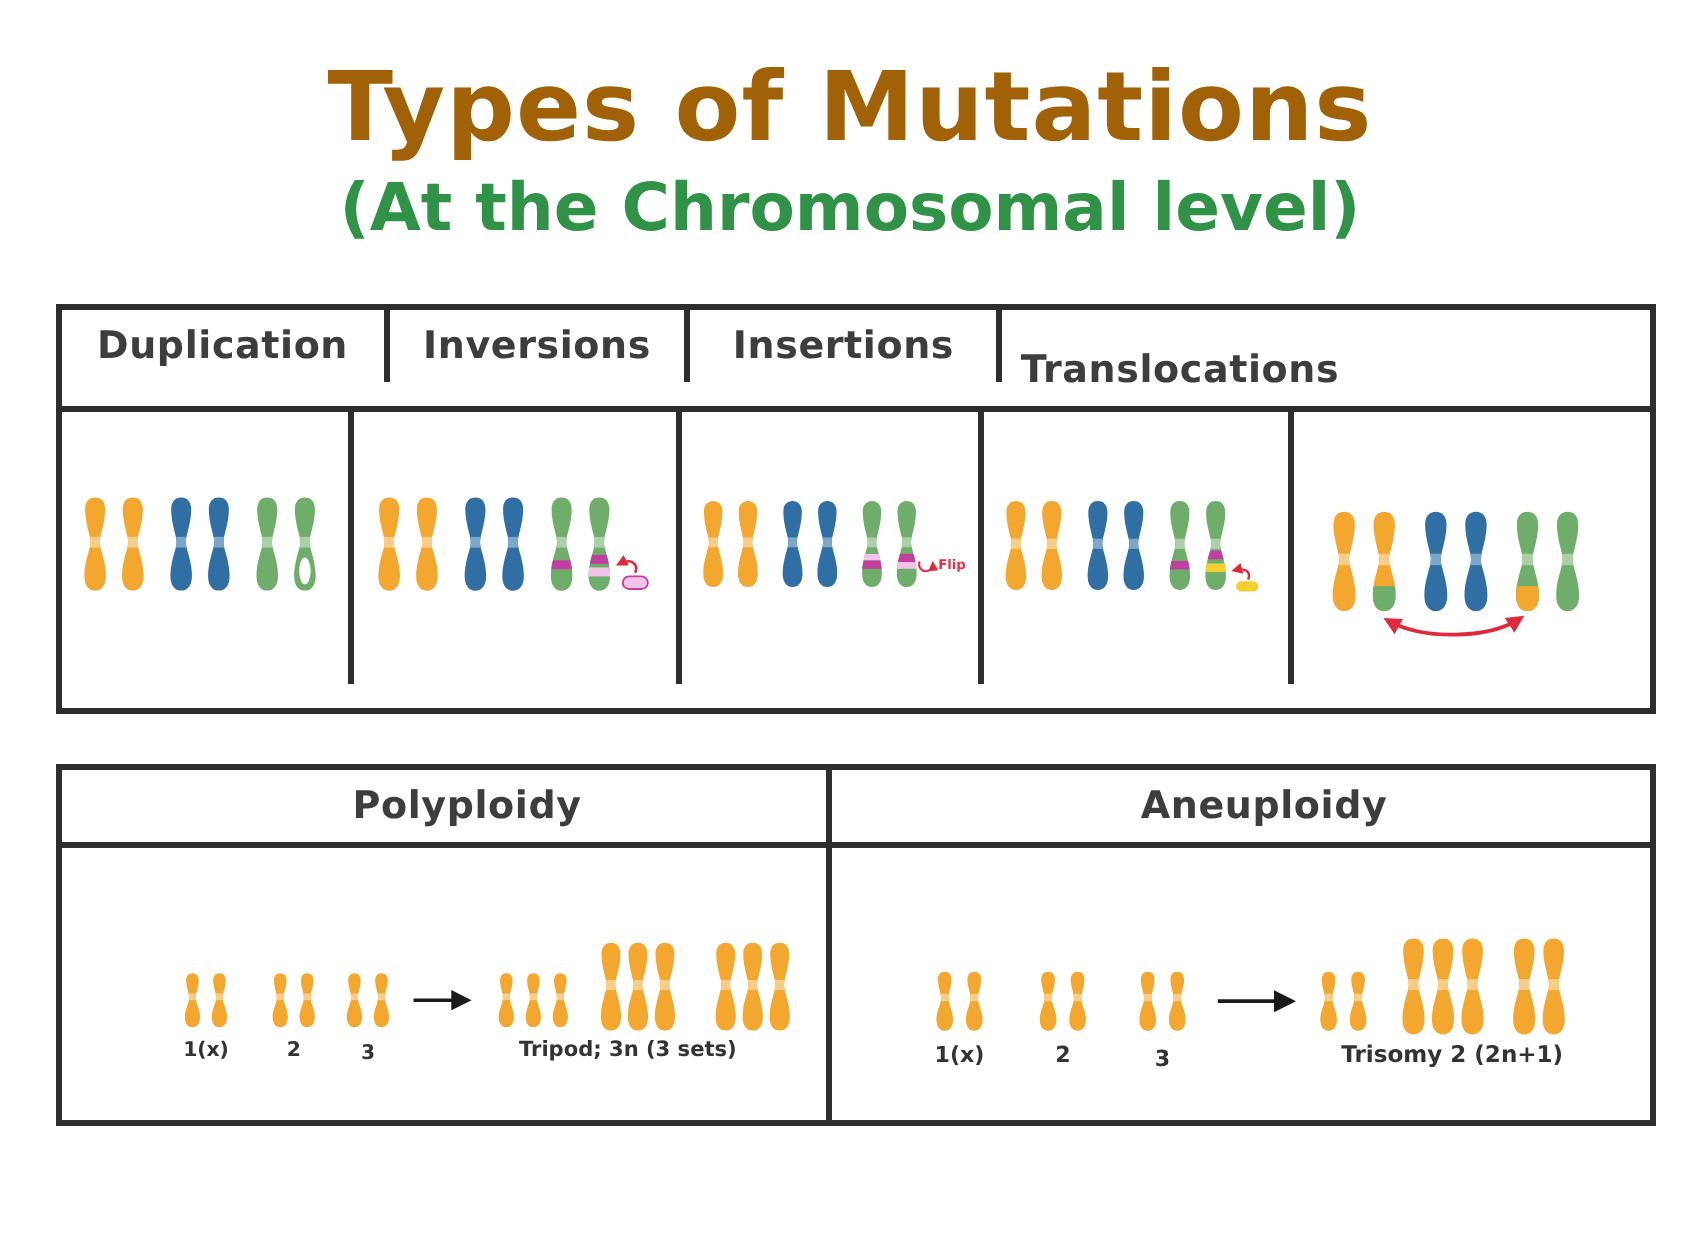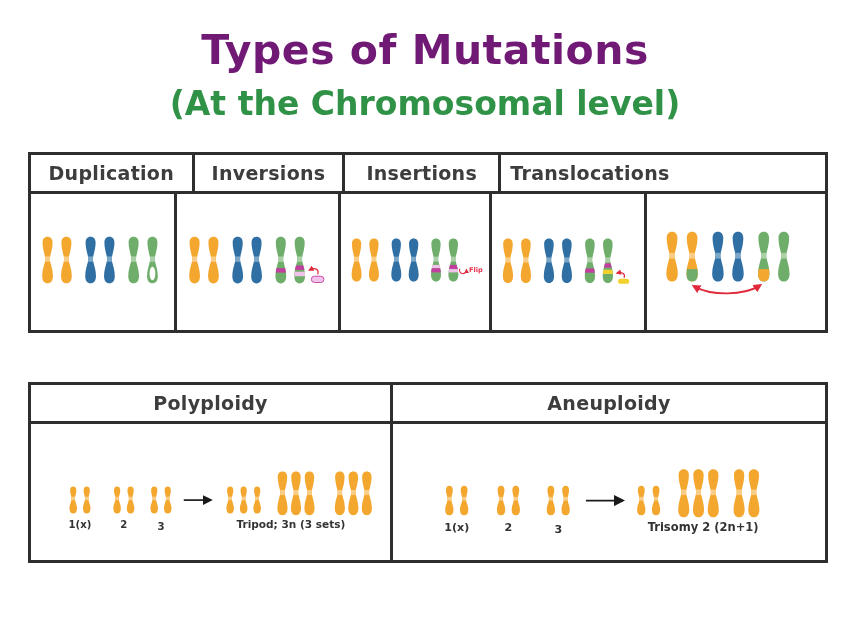--- a/index.html
+++ b/index.html
@@ -1,40 +1,40 @@
 <!DOCTYPE html>
 <html style="--ink: #2e2e2e; --text: #3d3d3d; --title_green: #2f9246; --orange: #f4a72e; --orange_light: #f9cd85; --blue: #2f6fa4; --blue_light: #7ba7c9; --green: #6fae6a; --green_light: #abcfa7; --magenta: #c33f9f; --pink: #f2c3ea; --yellow: #f2d12e; --red: #e02a3c; --flip_red: #e8304a;"><head>
 <meta charset="utf-8">
 <style>
   html,body{margin:0;padding:0;background:#fff;}
   body{width:850px;height:622px;font-family:"DejaVu Sans","Liberation Sans",sans-serif;}
   #stage{position:relative;width:850px;height:622px;background:#fff;overflow:hidden;}
 
   .page-title{position:absolute;top:26px;left:0;width:100%;text-align:center;
-    font-size:41px;font-weight:800;color:#701a75;letter-spacing:0.5px;}
+    font-size:48px;font-weight:800;color:#a16207;letter-spacing:0.5px;}
   .page-subtitle{position:absolute;top:84px;left:0;width:100%;text-align:center;
     font-size:33px;font-weight:700;color:var(--title_green);}
 
   .table{position:absolute;left:28px;width:794px;border:3px solid var(--ink);background:#fff;}
   #structural-table{top:152px;}
   #numerical-table{top:382px;}
   .t-head{height:49px;border-bottom:3px solid var(--ink);display:flex;align-items:center;justify-content:center;
     font-size:27px;font-weight:700;letter-spacing:2px;color:var(--text);}
   .t-cols{display:flex;border-bottom:3px solid var(--ink);}
   .t-col{box-sizing:border-box;height:36px;display:flex;align-items:center;justify-content:center;
     font-size:19px;font-weight:600;color:var(--text);border-right:3px solid var(--ink);letter-spacing:0.3px;}
   .t-col:last-child{border-right:none;}
   .t-body{display:flex;}
   .t-cell{box-sizing:border-box;height:136px;display:flex;align-items:center;justify-content:center;
     border-right:3px solid var(--ink);}
   .t-cell:last-child{border-right:none;}
   .t-cell svg{max-width:94%;max-height:92%;}
 
-  .w1{flex:0 0 18.4%;} .w2{flex:0 0 20.6%;} .w3{flex:0 0 19.0%;} .w4{flex:0 0 19.6%;} .w5{flex:0 0 22.4%;}
-  .n1{flex:0 0 45.6%;} .n2{flex:0 0 54.4%;}
+  .w1{flex:0 0 18.4%;} .w2{flex:0 0 20.6%;} .w3{flex:0 0 19.0%;} .w4{flex:0 0 19.6%;} .w5{flex:0 0 22.4%;margin-top:12px;}
+  .n1{flex:0 0 45.6%;margin-left:23px;} .n2{flex:0 0 54.4%;}
 
   
   .f-orange{fill:var(--orange);} .f-orange-l{fill:var(--orange_light);}
   .f-blue{fill:var(--blue);}     .f-blue-l{fill:var(--blue_light);}
   .f-green{fill:var(--green);}   .f-green-l{fill:var(--green_light);}
   .f-magenta{fill:var(--magenta);} .f-pink{fill:var(--pink);}
   .f-yellow{fill:var(--yellow);} .f-red{fill:var(--red);} .f-white{fill:#fff;}
   .f-ink{fill:#1a1a1a;}
   .s-red{stroke:var(--red);} .s-ink{stroke:#1a1a1a;} .s-magenta{stroke:var(--magenta);}
   .s-flip{stroke:var(--flip_red);}

